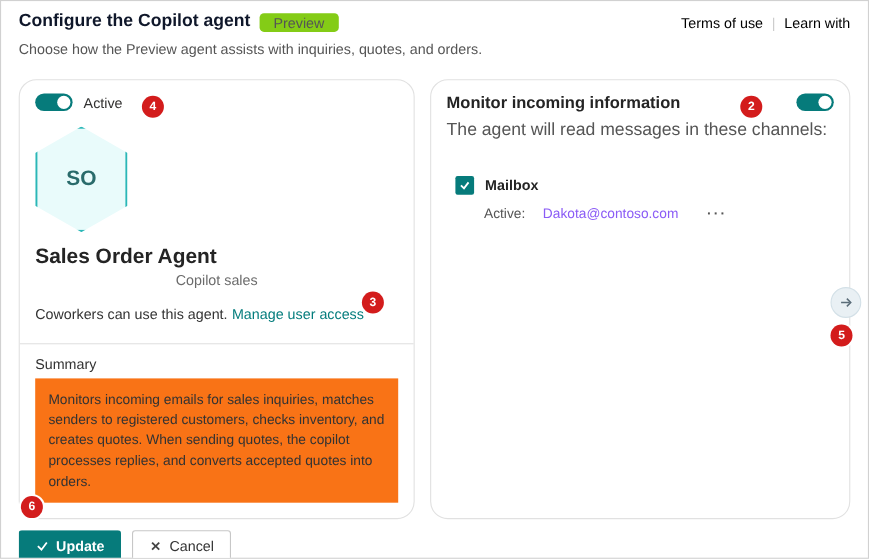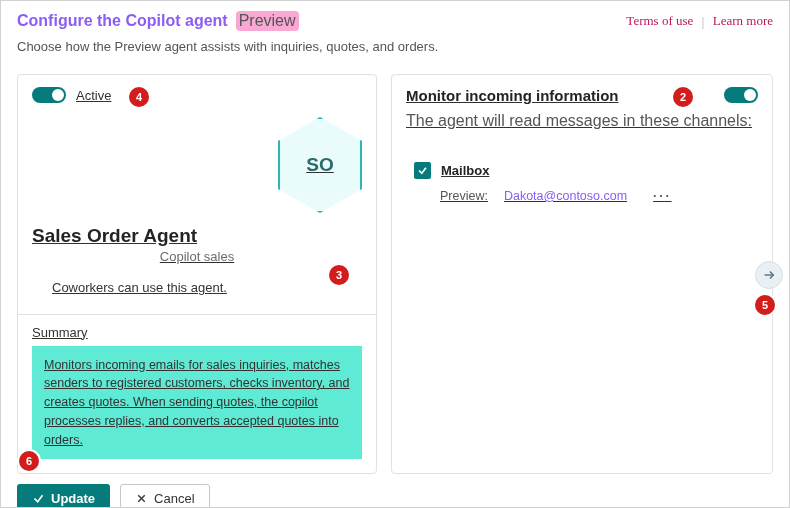--- a/index.html
+++ b/index.html
@@ -22,52 +22,51 @@
     justify-content: space-between;
   }
   .title-group {
     display: flex;
     align-items: center;
     gap: 8px;
   }
   .page-title {
     font-size: 16px;
     font-weight: 600;
-    color: #8b5cf6;
+    color: #0f172a;
   }
   .badge-preview {
-    background: #f9a8d4;
+    background: #84cc16;
     border-radius: 4px;
-    padding: 1px 3px;
-    font-size: 16px;
+    padding: 1px 13px;
+    font-size: 13px;
     color: #555;
   }
   .header-links {
     display: flex;
     gap: 8px;
     align-items: center;
     font-size: 13px;
   }
-  .header-links a { color: #be185d; text-decoration: none; cursor: pointer; font-family: Liberation Serif, serif; }
+  .header-links a { color: #000000; text-decoration: none; cursor: pointer; }
   .header-links .sep { color: #ccc; }
   .subtitle {
     margin-top: 8px;
     color: #555;
     font-size: 13px;
   }
   .content {
     display: flex;
     gap: 14px;
     padding: 12px 16px 0 16px;
   }
   .pane {
     border: 1px solid #e1e1e1;
-    border-radius: 4px;
+    border-radius: 16px;
     background: #fff;
-    text-decoration: underline;
   }
   .pane-left {
     width: 360px;
     padding: 12px 14px 14px 14px;
     position: relative;
   }
   .pane-right {
     flex: 1;
     padding: 12px 14px 14px 14px;
     min-height: 360px;
@@ -87,21 +86,21 @@
     padding: 2px;
     cursor: pointer;
     background: #067b7b;
   }
   .toggle .knob {
     width: 12px; height: 12px; border-radius: 50%; background: #fff;
     margin-left: auto;
   }
   .hex-wrap {
     display: flex;
-    justify-content: flex-end;
+    justify-content: flex-start;
     margin-top: 14px;
   }
   .hexagon {
     width: 84px; height: 96px;
     display: flex; align-items: center; justify-content: center;
     position: relative;
     background: #e9fbfb;
     border: 2px solid #2bb7b7;
     clip-path: polygon(50% 0%, 100% 25%, 100% 75%, 50% 100%, 0% 75%, 0% 25%);
     font-size: 19px;
@@ -123,35 +122,34 @@
   .access-line {
     margin-top: 14px;
     font-size: 13px;
     color: #333;
     display: flex;
     flex-wrap: wrap;
     gap: 4px;
     align-items: center;
     position: relative;
     line-height: 1.5;
-    margin-left: 20px;
   }
   .access-line a { color: #037c7c; text-decoration: none; cursor: pointer;}
   .divider {
     border-top: 1px solid #e1e1e1;
     margin: 16px -14px 0 -14px;
   }
   .summary-label {
     font-weight: 400;
     margin-top: 10px;
     font-size: 13px;
     color: #333;
   }
   .summary-box {
-    background: #5eead4;
+    background: #f97316;
     padding: 10px 12px;
     margin-top: 6px;
     font-size: 12.5px;
     line-height: 1.5;
     color: #333;
   }
   .right-head {
     display: flex;
     justify-content: space-between;
     align-items: flex-start;
@@ -266,21 +264,21 @@
 
 <div class="header">
   <div class="header-top">
     <div class="title-group">
       <span class="page-title">Configure the Copilot agent</span>
       <span class="badge-preview">Preview</span>
     </div>
     <div class="header-links">
       <a>Terms of use</a>
       <span class="sep">|</span>
-      <a>Learn more</a>
+      <a>Learn with</a>
     </div>
   </div>
   <div class="subtitle">Choose how the Preview agent assists with inquiries, quotes, and orders.</div>
 </div>
 
 <div class="content">
 
   <div class="pane pane-left">
     <div class="active-row">
       <span class="toggle">
@@ -290,20 +288,21 @@
     </div>
     <div class="hex-wrap">
       <div class="hexagon">
         <span>SO</span>
       </div>
     </div>
     <div class="agent-name">Sales Order Agent</div>
     <div class="agent-sub">Copilot sales</div>
     <div class="access-line">
       <span>Coworkers can use this agent.</span>
+      <a>Manage user access</a>
     </div>
     <div class="divider"></div>
     <div class="summary-label">Summary</div>
     <div class="summary-box">Monitors incoming emails for sales inquiries, matches senders to registered customers, checks inventory, and creates quotes. When sending quotes, the copilot processes replies, and converts accepted quotes into orders.</div>
   </div>
 
   <div class="pane pane-right">
     <div class="right-head">
       <span class="right-title">Monitor incoming information</span>
       <span class="toggle">
@@ -313,21 +312,21 @@
     <div class="right-sub">The agent will read messages in these channels:</div>
     <div class="channel-row">
       <span class="checkbox">
         <svg viewBox="0 0 16 16" width="11" height="11">
               <polyline points="3,8 7,12 13,4"></polyline>
             </svg>
       </span>
       <span class="channel-label">Mailbox</span>
     </div>
     <div class="mailbox-row">
-      <span>Preview:</span>
+      <span>Active:</span>
       <span class="val">Dakota@contoso.com</span>
       <span class="dots">···</span>
     </div>
   </div>
 
 </div>
 
 <div class="side-next" style="right:6px;">
   <svg viewBox="0 0 16 16" width="14" height="14">
         <line x1="3" y1="8" x2="12" y2="8"></line>

